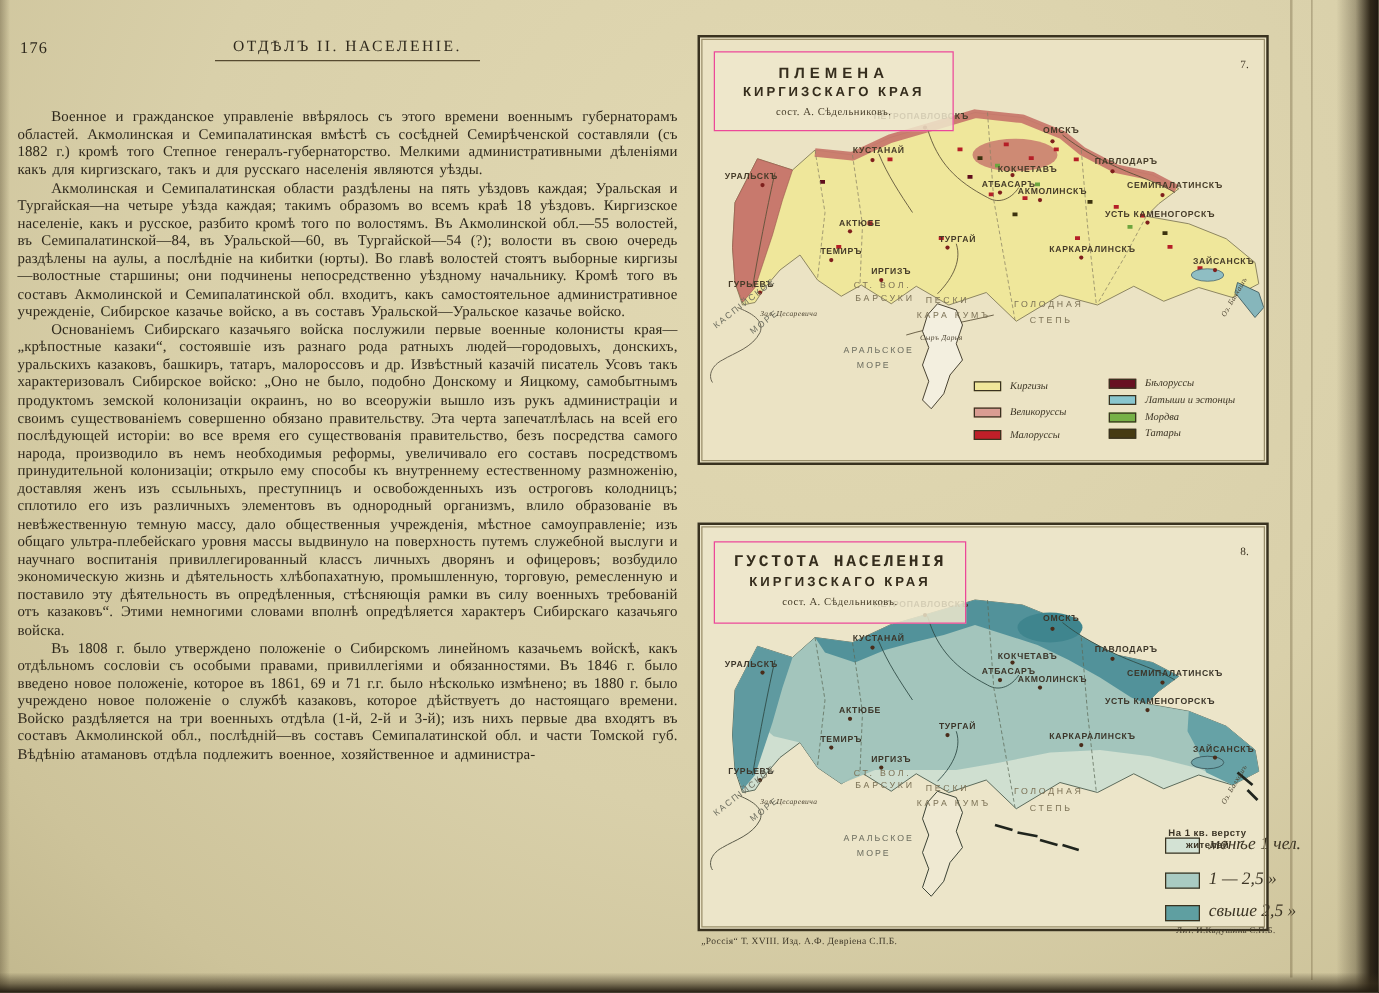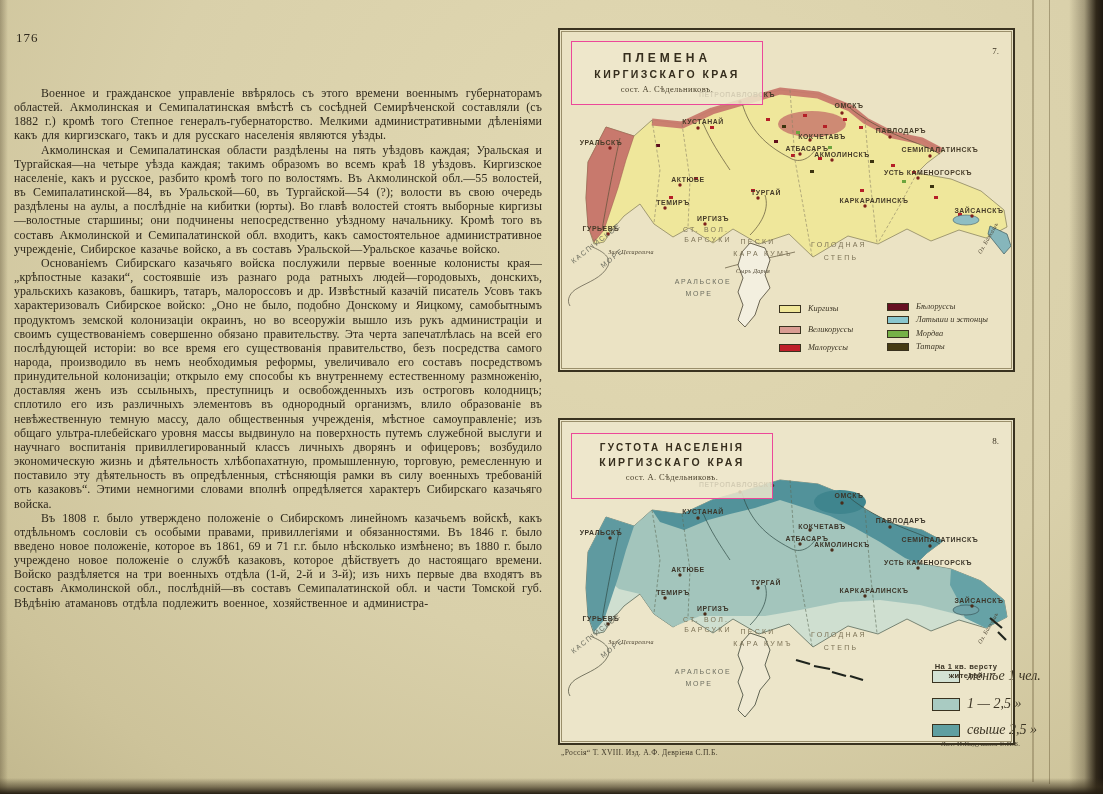--- a/index.html
+++ b/index.html
@@ -20,21 +20,21 @@
   .plate .inner-rule{position:absolute;inset:1px;border:.6px solid #9a8f6b;pointer-events:none;}
   .plate-m0{left:558px;top:28px;width:457px;height:344px;background:#ebe3c4;}
   .plate-m1{left:558px;top:418px;width:457px;height:327px;background:#ece5c9;}
   .plate svg{position:absolute;left:0;top:0;}
   .overlay,.legend-host{position:absolute;inset:0;pointer-events:none;}
   .title-box{position:absolute;border:1px solid #ec4899;background:rgba(238,231,205,.85);
         text-align:center;color:#352d1d;}
   .plate-m0 .title-box{left:11px;top:11px;width:192px;height:64px;padding-top:9px;box-sizing:border-box;}
   .plate-m1 .title-box{left:11px;top:13px;width:202px;height:66px;padding-top:8px;box-sizing:border-box;}
   .title-box .t1{font-family:"Liberation Sans",sans-serif;font-size:12px;font-weight:700;letter-spacing:4px;}
-  .plate-m1 .title-box .t1{font-size:10px;letter-spacing:2.2px;}
+  .plate-m1 .title-box .t1{font-size:13px;letter-spacing:2.2px;font-family:Liberation Mono, monospace;}
   .title-box .t2{font-family:"Liberation Sans",sans-serif;font-size:10.5px;font-weight:700;letter-spacing:2.4px;margin-top:3px;}
   .title-box .t3{font-size:8.5px;margin-top:4px;letter-spacing:.4px;color:#463d29;}
   .plate-num{position:absolute;right:14px;top:16px;font-size:9px;color:#3c3322;}
   .city-label{position:absolute;transform:translate(-50%,-50%);white-space:nowrap;
         font-family:"Liberation Sans",sans-serif;font-size:6.9px;font-weight:700;
         letter-spacing:.55px;color:#453b28;}
   .plate-m1 .city-label{color:#3c362a;}
   .geo-label{position:absolute;transform:translate(-50%,-50%);white-space:nowrap;
         font-family:"Liberation Sans",sans-serif;font-size:7px;letter-spacing:2.2px;color:#7d7357;}
   .geo-label.sea{letter-spacing:1.6px;color:#6d6e60;}
@@ -62,20 +62,21 @@
         background:linear-gradient(to right, rgba(70,58,34,.35), rgba(70,58,34,0));}
 </style>
 </head>
 <body>
 
 <div class="page">
 
   <div class="text-col">
     <div class="header-row">
       <span class="pagenum">176</span>
+      <span class="section-header">ОТДѢЛЪ II. НАСЕЛЕНІЕ.</span>
     </div>
     <div class="paras">
         <p>Военное и гражданское управленіе ввѣрялось съ этого времени военнымъ губернаторамъ областей. Акмолинская и Семипалатинская вмѣстѣ съ сосѣдней Семирѣченской составляли (съ 1882 г.) кромѣ того Степное генералъ-губернаторство. Мелкими административными дѣленіями какъ для киргизскаго, такъ и для русскаго населенія являются уѣзды.</p>
         <p>Акмолинская и Семипалатинская области раздѣлены на пять уѣздовъ каждая; Уральская и Тургайская—на четыре уѣзда каждая; такимъ образомъ во всемъ краѣ 18 уѣздовъ. Киргизское населеніе, какъ и русское, разбито кромѣ того по волостямъ. Въ Акмолинской обл.—55 волостей, въ Семипалатинской—84, въ Уральской—60, въ Тургайской—54 (?); волости въ свою очередь раздѣлены на аулы, а послѣдніе на кибитки (юрты). Во главѣ волостей стоятъ выборные киргизы—волостные старшины; они подчинены непосредственно уѣздному начальнику. Кромѣ того въ составъ Акмолинской и Семипалатинской обл. входитъ, какъ самостоятельное административное учрежденіе, Сибирское казачье войско, а въ составъ Уральской—Уральское казачье войско.</p>
         <p>Основаніемъ Сибирскаго казачьяго войска послужили первые военные колонисты края—„крѣпостные казаки“, состоявшіе изъ разнаго рода ратныхъ людей—городовыхъ, донскихъ, уральскихъ казаковъ, башкиръ, татаръ, малороссовъ и др. Извѣстный казачій писатель Усовъ такъ характеризовалъ Сибирское войско: „Оно не было, подобно Донскому и Яицкому, самобытнымъ продуктомъ земской колонизаціи окраинъ, но во всеоружіи вышло изъ рукъ администраціи и своимъ существованіемъ совершенно обязано правительству. Эта черта запечатлѣлась на всей его послѣдующей исторіи: во все время его существованія правительство, безъ посредства самого народа, производило въ немъ необходимыя реформы, увеличивало его составъ посредствомъ принудительной колонизаціи; открыло ему способы къ внутреннему естественному размноженію, доставляя женъ изъ ссыльныхъ, преступницъ и освобожденныхъ изъ остроговъ колодницъ; сплотило его изъ различныхъ элементовъ въ однородный организмъ, влило образованіе въ невѣжественную темную массу, дало общественныя учрежденія, мѣстное самоуправленіе; изъ общаго ультра-плебейскаго уровня массы выдвинуло на поверхность путемъ служебной выслуги и научнаго воспитанія привиллегированный классъ личныхъ дворянъ и офицеровъ; возбудило экономическую жизнь и дѣятельность хлѣбопахатную, промышленную, торговую, ремесленную и поставило эту дѣятельность въ опредѣленныя, стѣсняющія рамки въ силу военныхъ требованій отъ казаковъ“. Этими немногими словами вполнѣ опредѣляется характеръ Сибирскаго казачьяго войска.</p>
         <p>Въ 1808 г. было утверждено положеніе о Сибирскомъ линейномъ казачьемъ войскѣ, какъ отдѣльномъ сословіи съ особыми правами, привиллегіями и обязанностями. Въ 1846 г. было введено новое положеніе, которое въ 1861, 69 и 71 г.г. было нѣсколько измѣнено; въ 1880 г. было учреждено новое положеніе о службѣ казаковъ, которое дѣйствуетъ до настоящаго времени. Войско раздѣляется на три военныхъ отдѣла (1-й, 2-й и 3-й); изъ нихъ первые два входятъ въ составъ Акмолинской обл., послѣдній—въ составъ Семипалатинской обл. и части Томской губ. Вѣдѣнію атамановъ отдѣла подлежитъ военное, хозяйственное и администра-</p>
       </div>
   </div>
 
   <div class="plate plate-m0">

